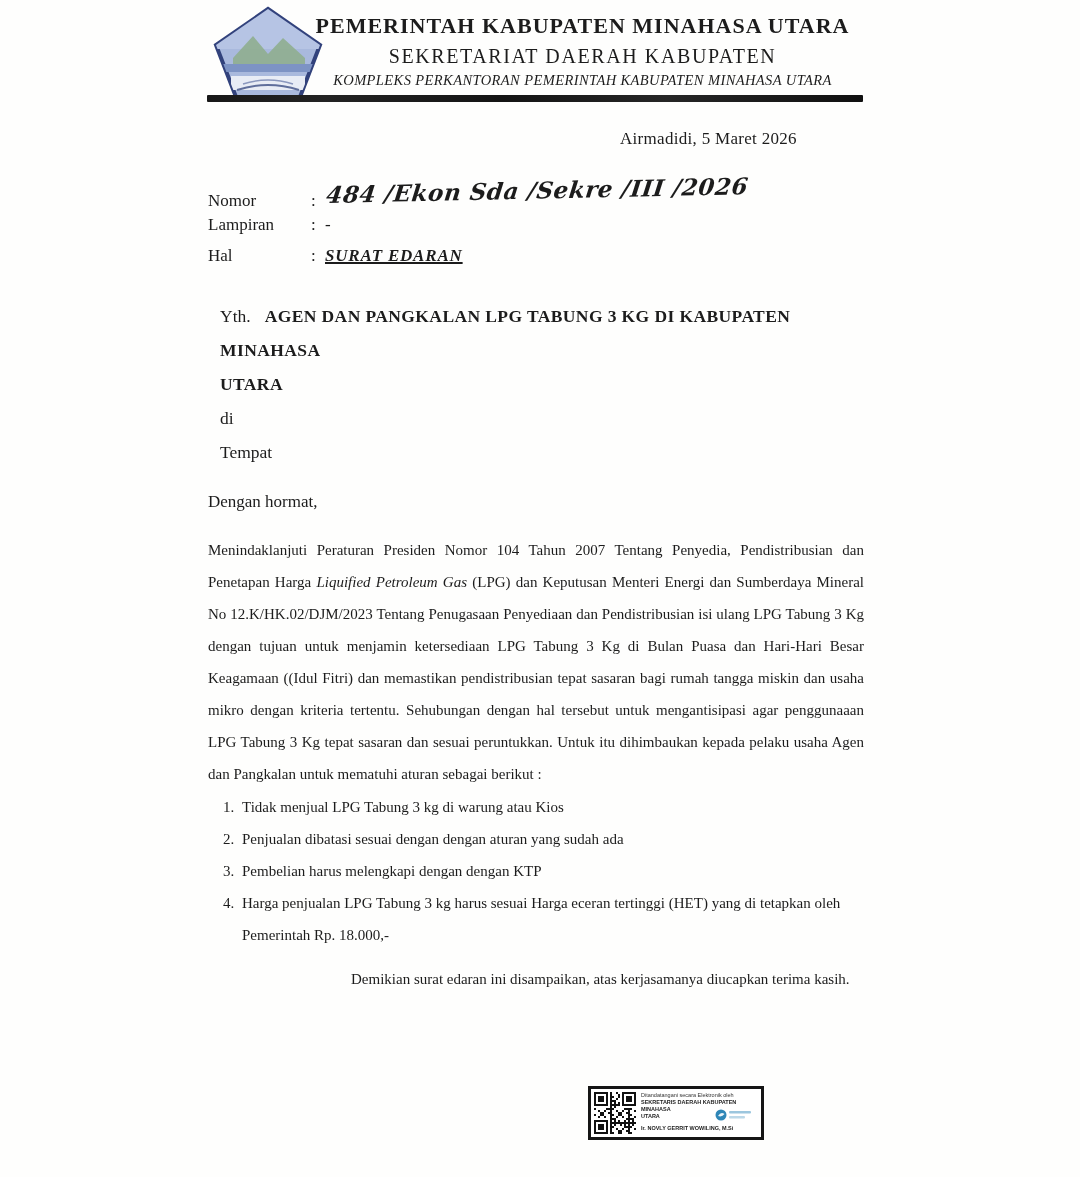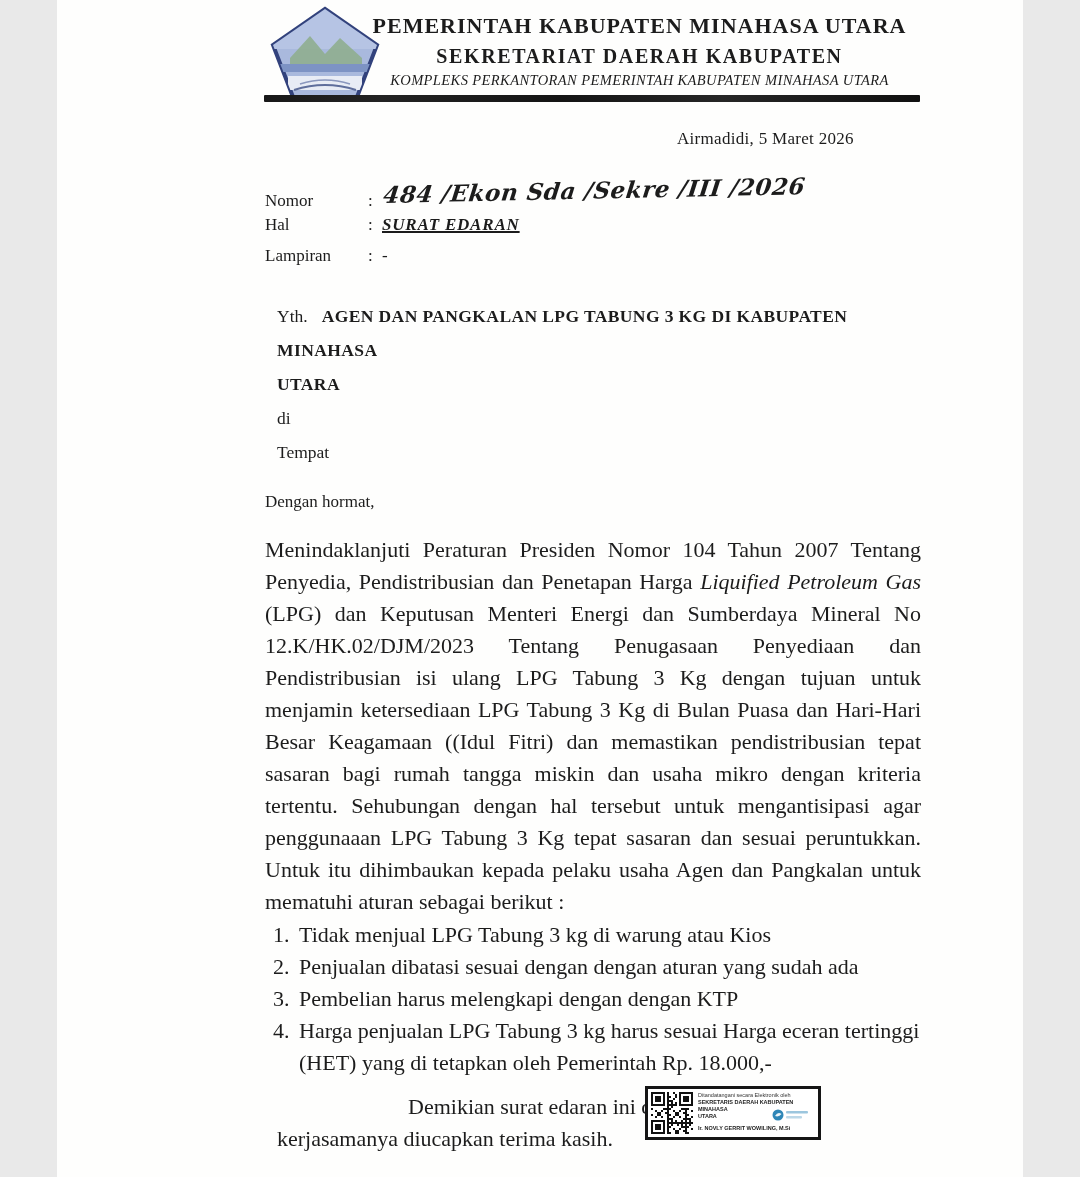--- a/index.html
+++ b/index.html
@@ -1,32 +1,32 @@
 <!DOCTYPE html>
 <html><head>
 <meta charset="utf-8">
 <style>
   html,body{margin:0;padding:0;background:#e9e9e9;}
   .page{
     position:relative;
-    width:966px;height:1177px;
+    width:1080px;height:1177px;
     margin:0 auto;
     background:#fefefdff;
     font-family:"Liberation Serif", serif;
     color:#1c1c1c;
     overflow:hidden;
   }
   
   .logo{position:absolute;left:213px;top:6px;width:110px;height:95px;}
   .header-text{
     position:absolute;left:300px;top:14px;width:565px;
     text-align:center;line-height:1.1;
   }
   .header-line1{font-size:22px;font-weight:bold;letter-spacing:1px;margin:0;}
-  .header-line2{font-size:20px;font-weight:bold;letter-spacing:1.6px;margin:7px 0 0 0;}
+  .header-line2{font-size:20px;font-weight:normal;letter-spacing:1.6px;margin:7px 0 0 0;}
   .header-line3{font-size:14.5px;font-weight:normal;font-style:italic;letter-spacing:0.4px;margin:6px 0 0 0;}
   .header-rule{
     position:absolute;left:207px;top:95px;width:656px;height:7px;
     background:linear-gradient(90deg,#181818 0%,#232323 18%,#141414 45%,#262626 70%,#101010 100%);
     border-radius:1px;
   }
   
   .date-line{position:absolute;left:620px;top:129px;font-size:17px;letter-spacing:0.3px;}
   
   .meta{position:absolute;left:208px;top:184px;font-size:17px;}
@@ -46,21 +46,21 @@
     font-weight:bold;font-style:italic;letter-spacing:0.8px;
     text-decoration:underline;
     text-decoration-thickness:2px;
   }
   
   .recipient{position:absolute;left:220px;top:299px;width:670px;font-size:17.5px;line-height:34px;}
   .recipient .bold{font-weight:bold;letter-spacing:0.4px;}
   .yth{margin-right:14px;}
   
   .salutation{position:absolute;left:208px;top:492px;font-size:17px;}
-  .body-flow{position:absolute;left:208px;top:534px;width:656px;font-size:22px;line-height:32px;}
+  .body-flow{position:absolute;left:208px;top:534px;width:656px;font-size:15px;line-height:32px;}
   .paragraph{text-align:justify;margin:0;}
   .body-flow ol{margin:1px 0 0 0;padding:0 0 0 30px;}
   .body-flow li{padding-left:4px;margin:0;}
   .closing{margin:12px;text-indent:131px;}
   
   .sig-title{
     position:absolute;left:556px;top:1056px;
     font-size:19.5px;font-weight:bold;letter-spacing:0.4px;
   }
   .stamp{
@@ -112,24 +112,24 @@
   </div>
   <div class="header-rule"></div>
 
   <div class="date-line">Airmadidi, 5 Maret 2026</div>
 
   <div class="meta">
     <div class="meta-row">
       <span class="meta-label">Nomor</span><span class="meta-colon">:</span><span class="handwritten">484 /Ekon Sda /Sekre /III /2026</span>
     </div>
     <div class="meta-row">
+      <span class="meta-label">Lampiran</span><span class="meta-colon">:</span><span>-</span>
+    </div>
+    <div class="meta-row">
       <span class="meta-label">Hal</span><span class="meta-colon">:</span><span class="hal-value">SURAT EDARAN</span>
-    </div>
-    <div class="meta-row">
-      <span class="meta-label">Lampiran</span><span class="meta-colon">:</span><span>-</span>
     </div>
   </div>
 
   <div class="recipient">
     <div><span class="yth">Yth.</span><span class="bold">AGEN DAN PANGKALAN LPG TABUNG 3 KG DI KABUPATEN MINAHASA</span></div>
     <div class="bold">UTARA</div>
     <div>di</div>
     <div>Tempat</div>
   </div>
 

